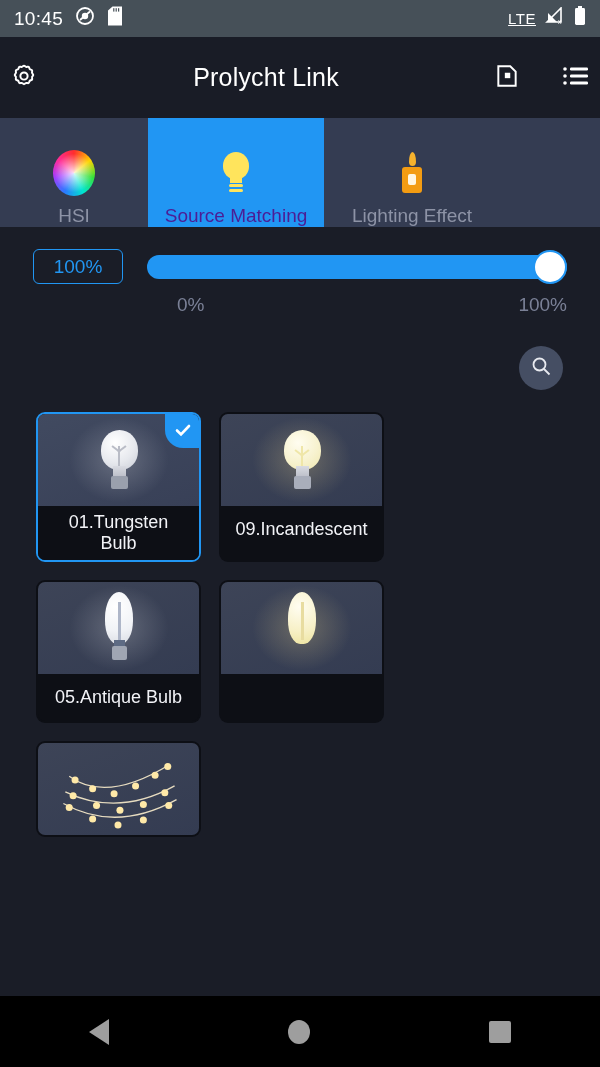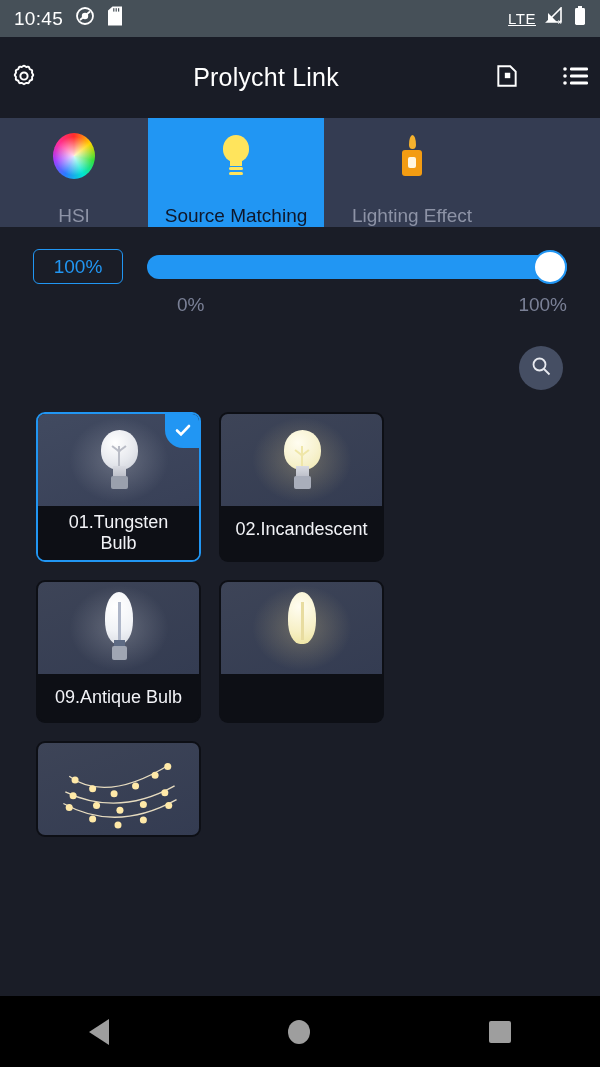--- a/index.html
+++ b/index.html
@@ -32,27 +32,27 @@
     font-size: 25px; letter-spacing: .2px;
   }
   .appbar .right { display: flex; align-items: center; gap: 42px; }
 
   
   .tabs {
     height: 109px; background: #343c52;
     display: flex; align-items: stretch; overflow: hidden;
   }
   .tab {
-    display: flex; flex-direction: column; align-items: center; justify-content: space-between;
+    display: flex; flex-direction: column; align-items: center; justify-content: flex-end;
     padding-top: 12px; width: 148px; flex: 0 0 148px;
     color: #8d93a6; font-size: 19px;
   }
   .tab .tabicon { height: 52px; display: flex; align-items: center; justify-content: center; }
   .tab .tablabel { margin-top: 6px; white-space: nowrap; }
-  .tab.active { background: #2196f3; color: #0f172a; }
+  .tab.active { background: #2196f3; color: #4c1d95; }
   .tab.wide { flex: 0 0 176px; width: 176px; }
 
   
   .wheel {
     width: 42px; height: 46px; border-radius: 50%;
     background:
       radial-gradient(circle at 50% 50%, rgba(255,255,255,.85) 0%, rgba(255,255,255,0) 62%),
       conic-gradient(from 0deg,
         #ff2d2d, #ffd400, #35e03a, #00e5d0, #2a7bff, #a43cff, #ff2d9b, #ff2d2d);
   }
@@ -351,37 +351,37 @@
             <div class="bulb warm">
               <div class="glass"></div>
               <div class="fil f2"></div>
                 <div class="fil f3"></div>
                 <div class="fil f1"></div>
               <div class="neck"></div>
                 <div class="base"></div>
             </div>
           </div>
         </div>
-        <div class="cap">02.Incandescent</div>
+        <div class="cap">09.Incandescent</div>
       </div>
 
 
       <div class="card">
         <div class="thumb">
           <div class="art">
             <div class="glow"></div>
             <div class="oval">
                 <div class="glass"></div>
                 <div class="fila"></div>
                 <div class="tip"></div>
                 <div class="base"></div>
               </div>
           </div>
         </div>
-        <div class="cap">09.Antique Bulb</div>
+        <div class="cap">05.Antique Bulb</div>
       </div>
 
       <div class="card">
         <div class="thumb">
           <div class="art">
             <div class="glow warm"></div>
             <div class="oval warm">
                 <div class="glass"></div>
                 <div class="fila"></div>
               </div>

